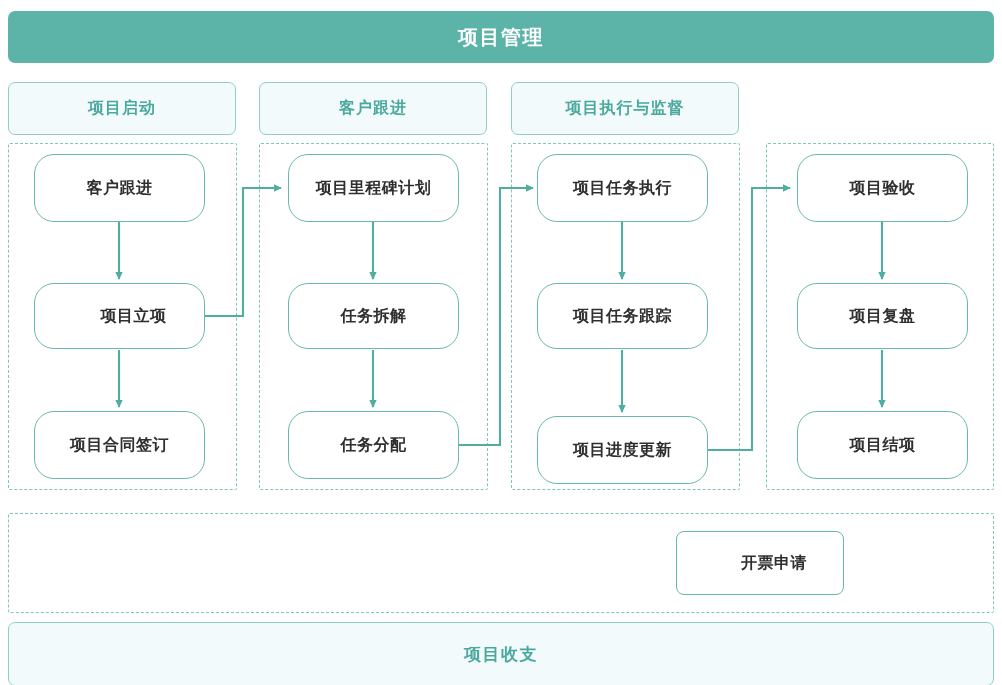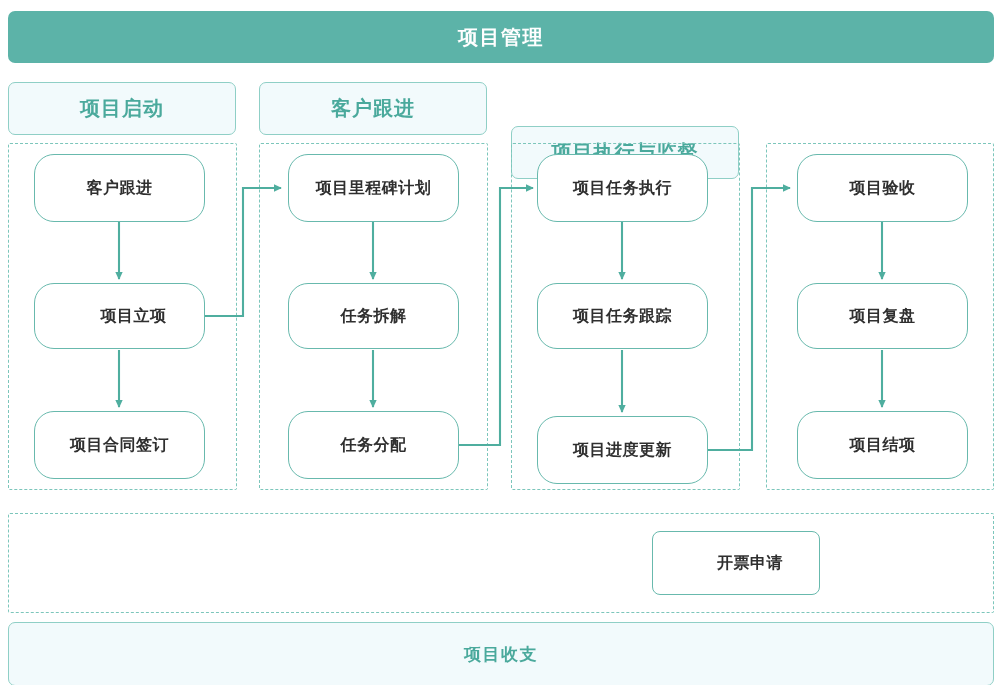--- a/index.html
+++ b/index.html
@@ -44,21 +44,21 @@
     top: 82px;
     height: 53px;
     box-sizing: border-box;
     background: #f2fafc;
     border: 1.5px solid #8fcfc6;
     border-radius: 7px;
     display: flex;
     align-items: center;
     justify-content: center;
     color: #4aa99c;
-    font-size: 20px;
+    font-size: 16px;
     font-weight: bold;
     letter-spacing: 1px;
   }
 
   
   .phase-body {
     position: absolute;
     top: 143px;
     height: 347px;
     box-sizing: border-box;
@@ -153,21 +153,21 @@
   <div class="master-bar">
     <span>项目管理</span>
   </div>
 
   <div class="phase-header" style="left:8px;  width:228px;">
     <span>项目启动</span>
   </div>
   <div class="phase-header" style="left:259px; width:228px;">
     <span>客户跟进</span>
   </div>
-  <div class="phase-header" style="left:511px; width:228px;margin-top:44px;">
+  <div class="phase-header" style="left:511px; width:228px;">
     <span>项目执行与监督</span>
   </div>
 
   <div class="phase-body" style="left:8px;   width:229px;"></div>
   <div class="phase-body" style="left:259px; width:229px;"></div>
   <div class="phase-body" style="left:511px; width:229px;"></div>
   <div class="phase-body" style="left:766px; width:228px;"></div>
 
   <svg id="connectors" viewBox="0 0 1002 685" xmlns="http://www.w3.org/2000/svg">
     <defs>
@@ -230,21 +230,21 @@
   </div>
   <div class="node" style="left:797px; top:283px; width:171px; height:66px;">
     <span>项目复盘</span>
   </div>
   <div class="node" style="left:797px; top:411px; width:171px; height:68px;">
     <span>项目结项</span>
   </div>
 
   <div class="finance-strip"></div>
 
-  <div class="finance-node" style="left:652px;padding-left:28px;">
+  <div class="finance-node" style="left:676px;padding-left:28px;">
     <span>开票申请</span>
   </div>
 
   <div class="footer-bar">
     <span>项目收支</span>
   </div>
 
 </div>
 
 </body></html>

